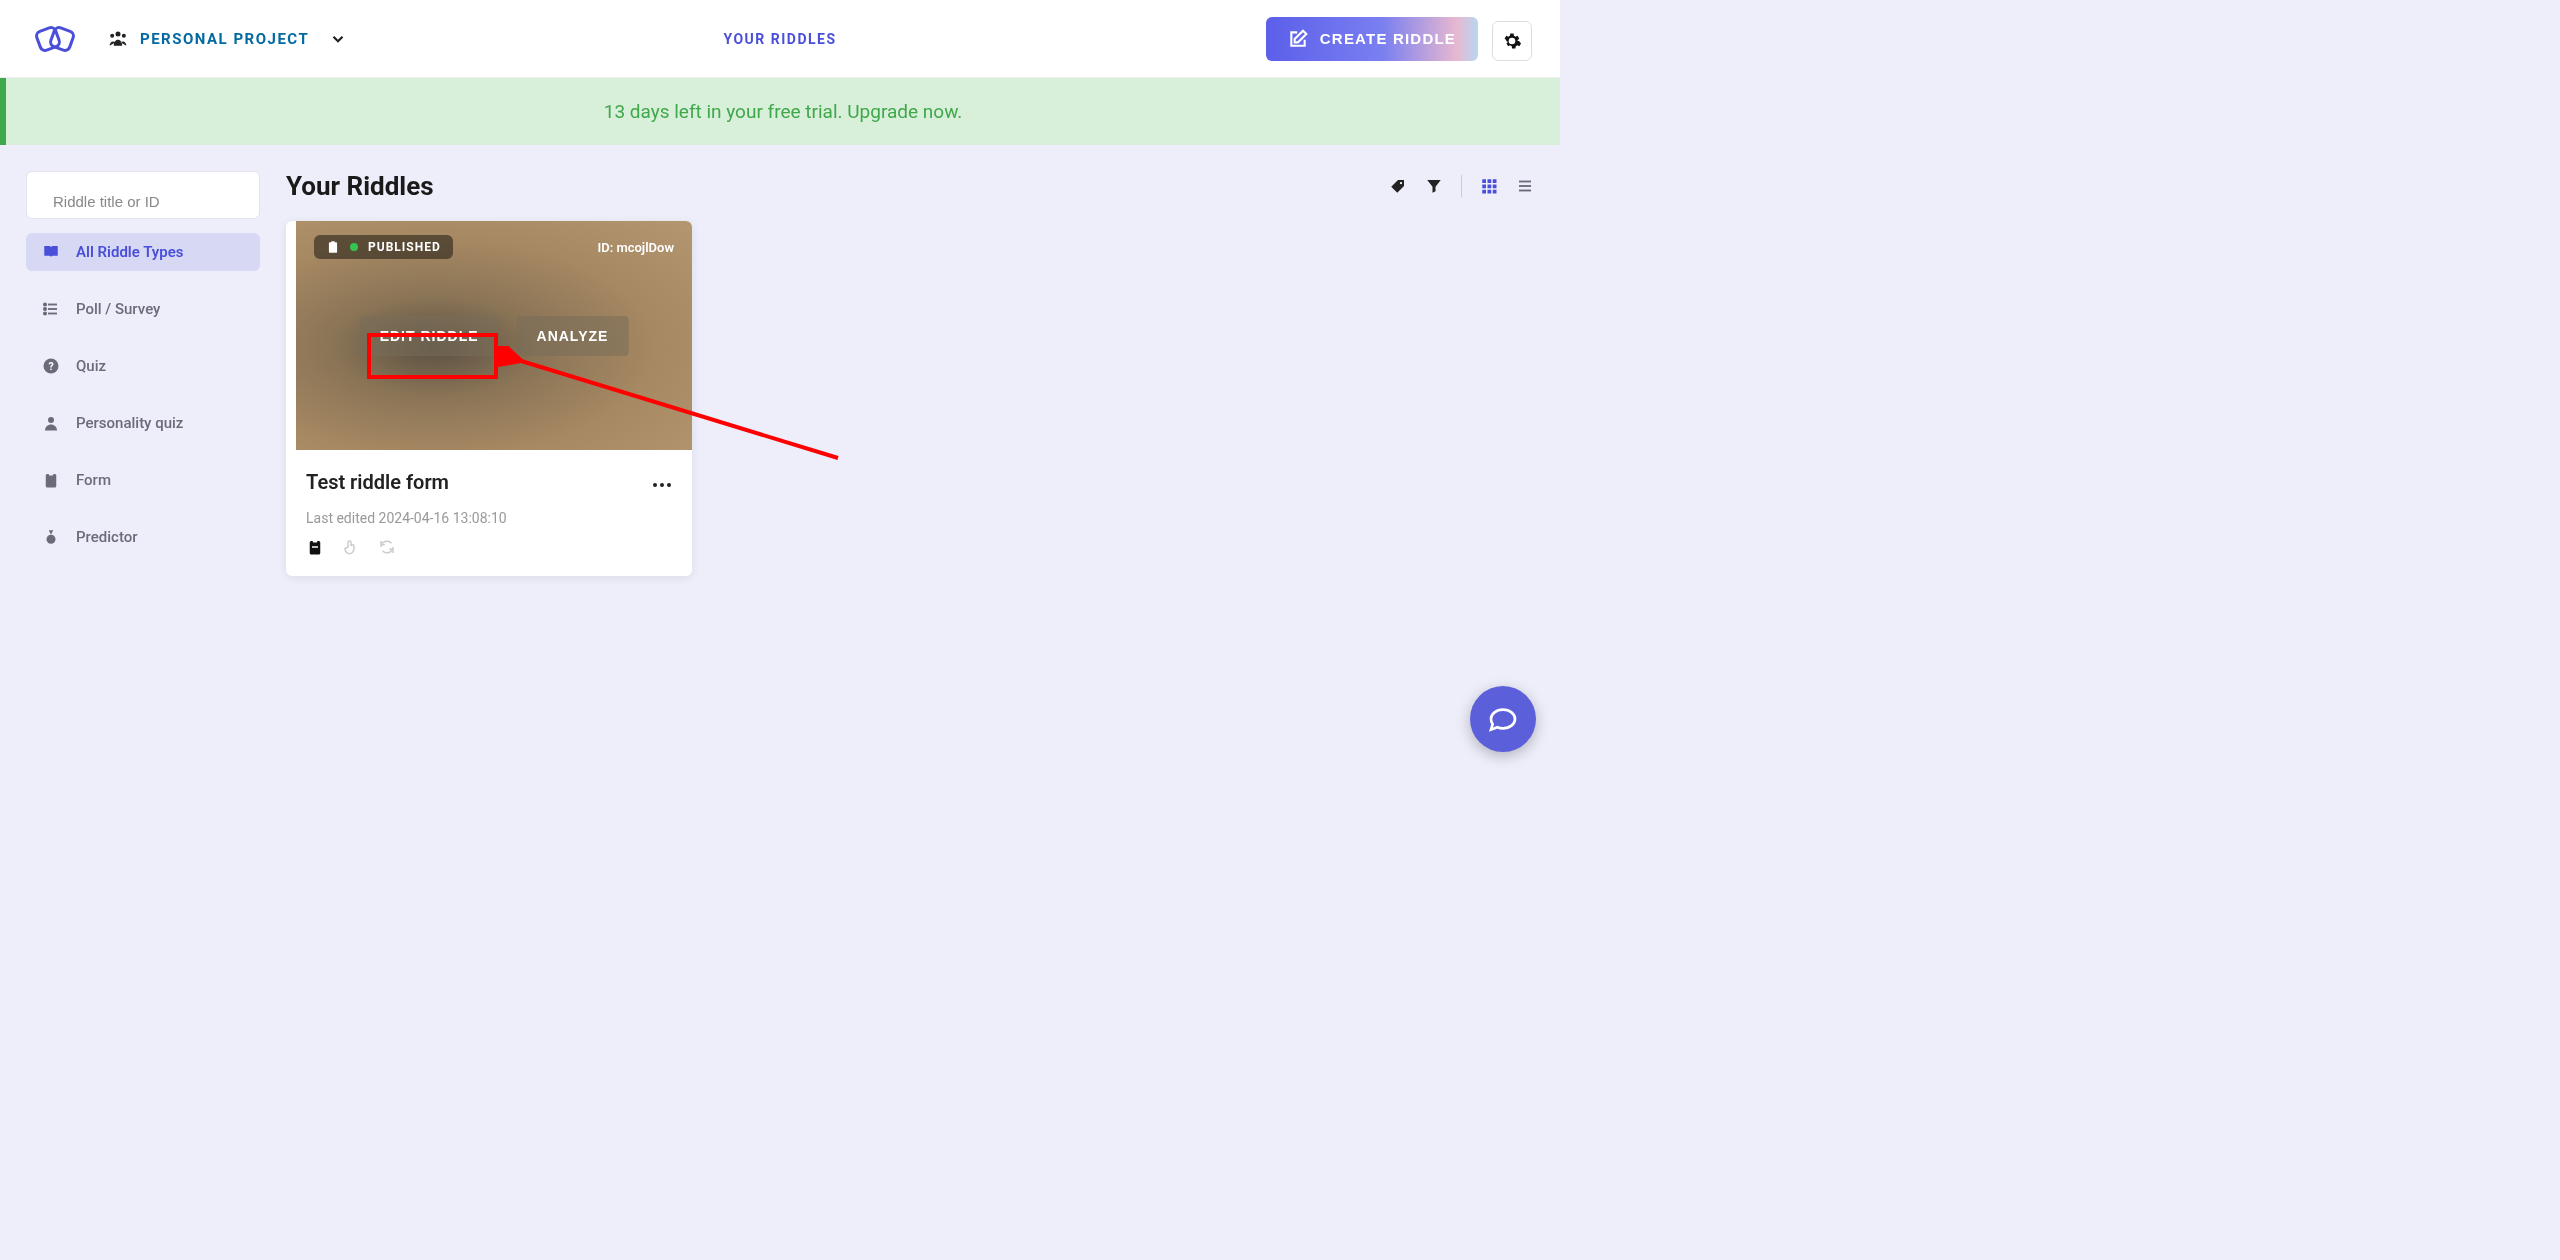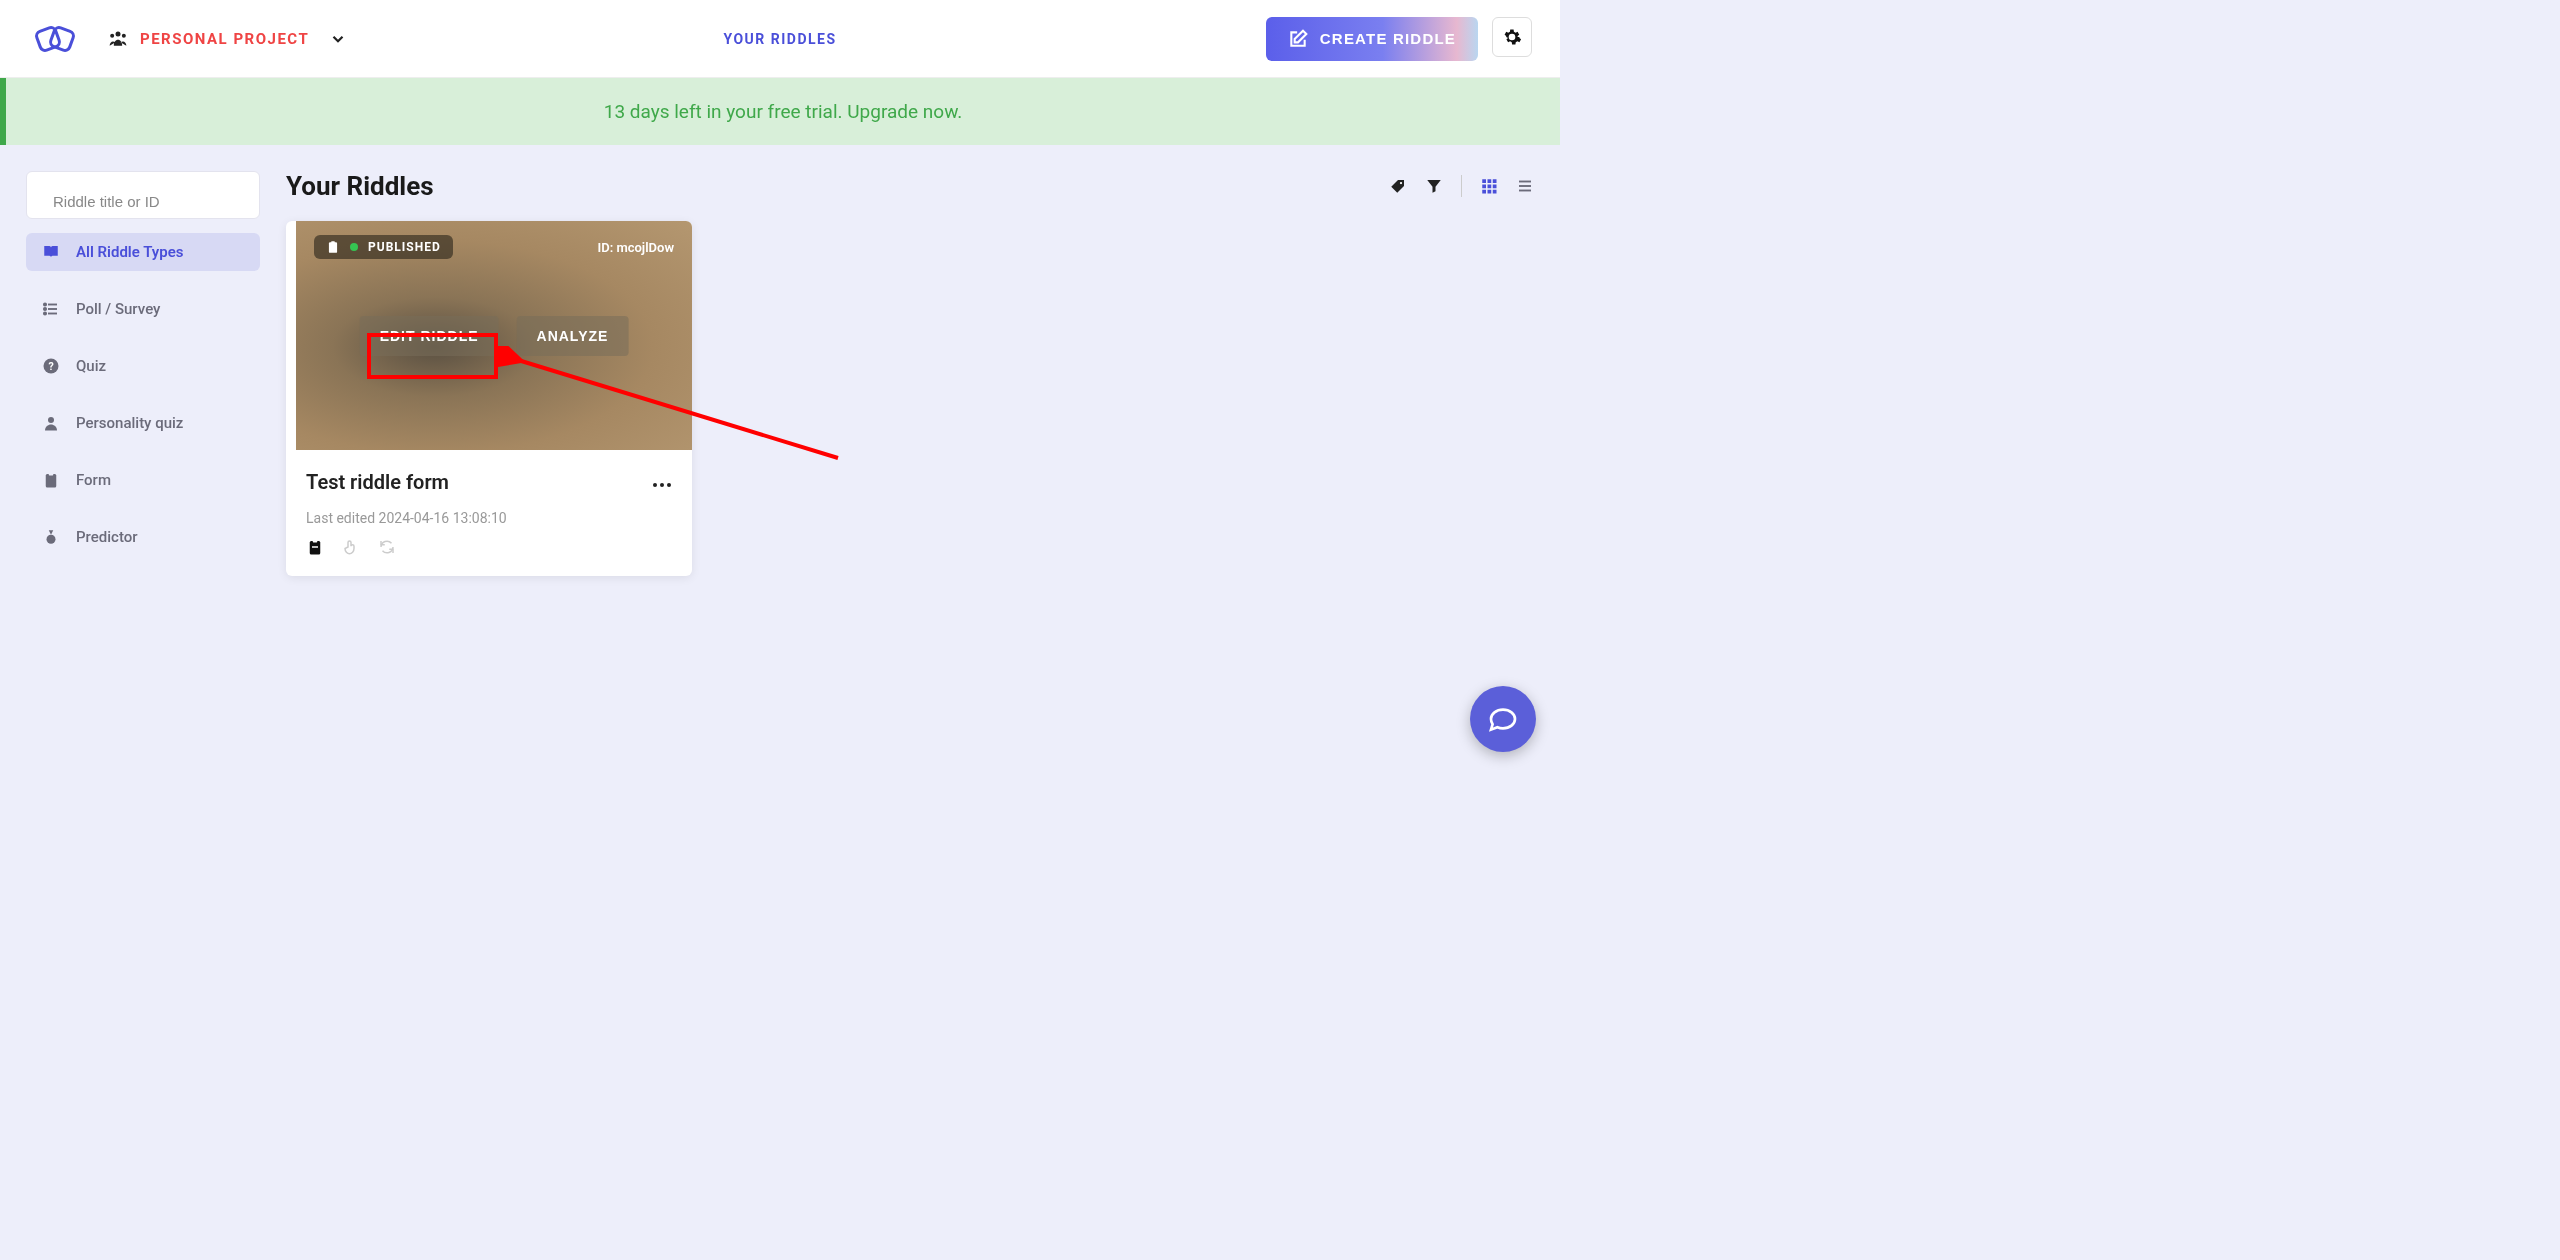--- a/index.html
+++ b/index.html
@@ -3,25 +3,25 @@
 <meta charset="utf-8">
 <style>
   * { box-sizing: border-box; margin: 0; padding: 0; }
   body { font-family: -apple-system, BlinkMacSystemFont, "Segoe UI", Roboto, sans-serif; background: #edeefa; color: #1a1a1a; width: 1560px; height: 772px; overflow: hidden; position: relative; }
 
   
   .header { height: 78px; background: #fff; display: flex; align-items: center; padding: 0 28px; position: relative; border-bottom: 1px solid #eee; }
   .logo { width: 56px; height: 40px; display: flex; align-items: center; justify-content: center; }
   .project-selector { display: flex; align-items: center; gap: 12px; margin-left: 24px; cursor: pointer; }
   .project-selector .people-icon { width: 20px; height: 20px; }
-  .project-selector .label { font-size: 15px; font-weight: 700; letter-spacing: 1.5px; color: #ef4444; }
+  .project-selector .label { font-size: 15px; font-weight: 700; letter-spacing: 1.5px; color: #0369a1; }
   .project-selector .chevron { margin-left: 8px; }
   .header-center { position: absolute; left: 50%; transform: translateX(-50%); }
   .header-center a { color: #4a4fd9; font-size: 14px; font-weight: 700; letter-spacing: 1.5px; text-decoration: none; }
-  .header-right { margin-left: auto; display: flex; align-items: flex-start; gap: 14px; }
+  .header-right { margin-left: auto; display: flex; align-items: flex-end; gap: 14px; }
   .create-btn { display: flex; align-items: center; gap: 12px; background: linear-gradient(90deg, #5b5fea 0%, #7a7ff0 55%, #e7b8d0 90%, #b9d6f0 100%); color: #fff; font-size: 15px; font-weight: 700; letter-spacing: 1.2px; padding: 12px 22px; border-radius: 6px; border: none; cursor: pointer; }
   .settings-btn { width: 40px; height: 40px; border: 1px solid #ddd; border-radius: 6px; background: #fff; display: flex; align-items: center; justify-content: center; cursor: pointer; }
 
   
   .banner { background: #d8efd9; border-left: 6px solid #3fa84a; padding: 22px; text-align: center; color: #3fa84a; font-size: 19px; }
   .banner span { cursor: pointer; }
 
   
   .main { display: flex; padding: 26px; gap: 26px; }
   .sidebar { width: 234px; flex-shrink: 0; }

